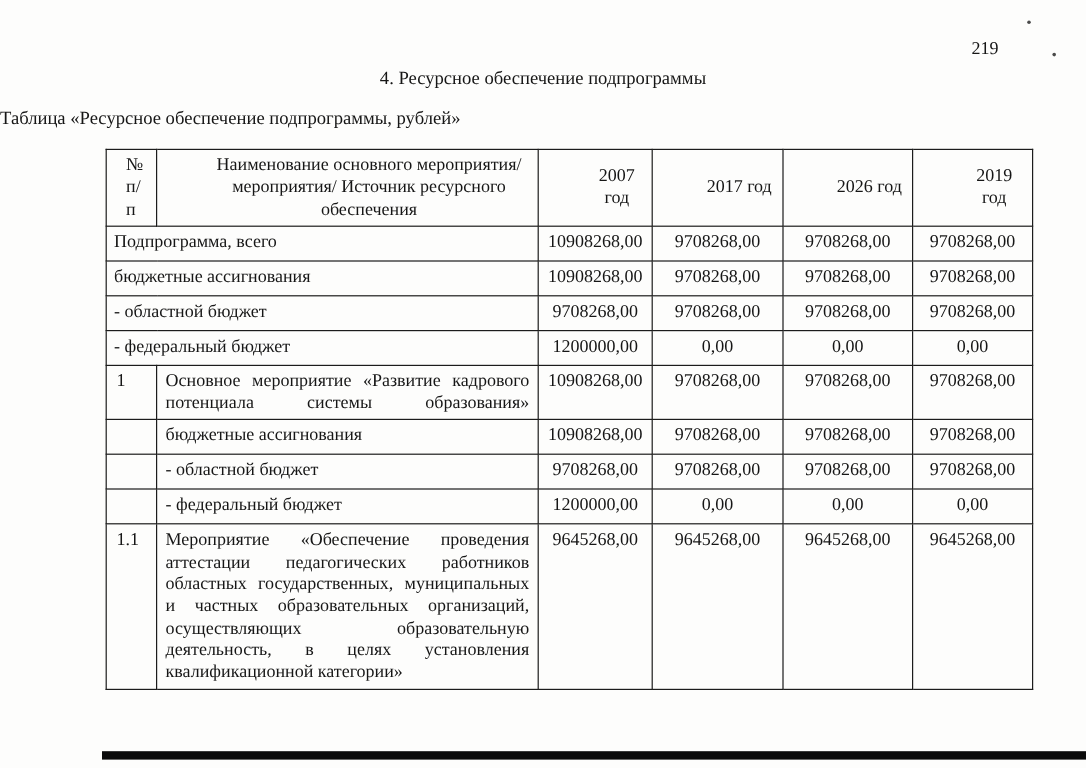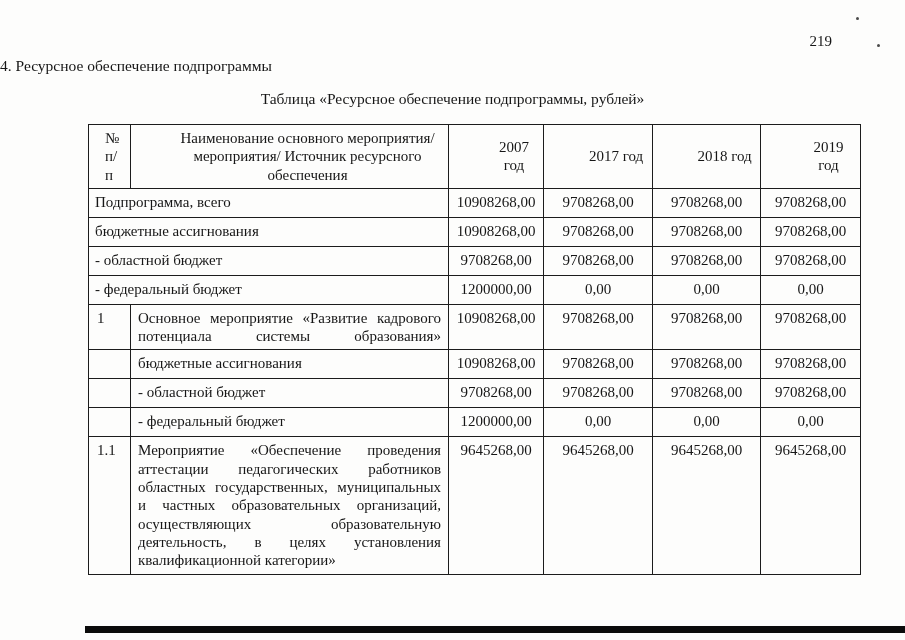--- a/index.html
+++ b/index.html
@@ -11,25 +11,25 @@
     color: #161616;
     position: relative;
     overflow: hidden;
   }
   .page-number {
     position: absolute; top: 33px; right: 73px;
     font-size: 15px;
   }
   .heading {
     position: absolute; top: 57px; left: 0; width: 100%;
-    text-align: left; font-size: 15.5px;
+    text-align: center; font-size: 15.5px;
   }
   .table-caption {
     position: absolute; top: 90px; left: 0; width: 100%;
-    text-align: center; font-size: 15.5px;
+    text-align: left; font-size: 15.5px;
   }
   table.resource-table {
     position: absolute; top: 124px; left: 88px;
     width: 772px;
     border-collapse: collapse;
     table-layout: fixed;
     font-size: 15px;
   }
   .resource-table th, .resource-table td {
     border: 1.5px solid #1c1c1c;
@@ -72,21 +72,21 @@
       <col style="width:109px">
       <col style="width:108px">
       <col style="width:100px">
     </colgroup>
     <thead>
       <tr>
         <th class="num-h">№ п/п</th>
         <th>Наименование основного мероприятия/мероприятия/ Источник ресурсного обеспечения</th>
         <th>2007 год</th>
         <th>2017 год</th>
-        <th>2018 год</th>
+        <th>2026 год</th>
         <th>2019 год</th>
       </tr>
     </thead>
     <tbody>
 
       <tr>
         <td class="name merged" colspan="2">Подпрограмма, всего</td>
         <td class="val">10908268,00</td>
         <td class="val">9708268,00</td>
         <td class="val">9708268,00</td>

